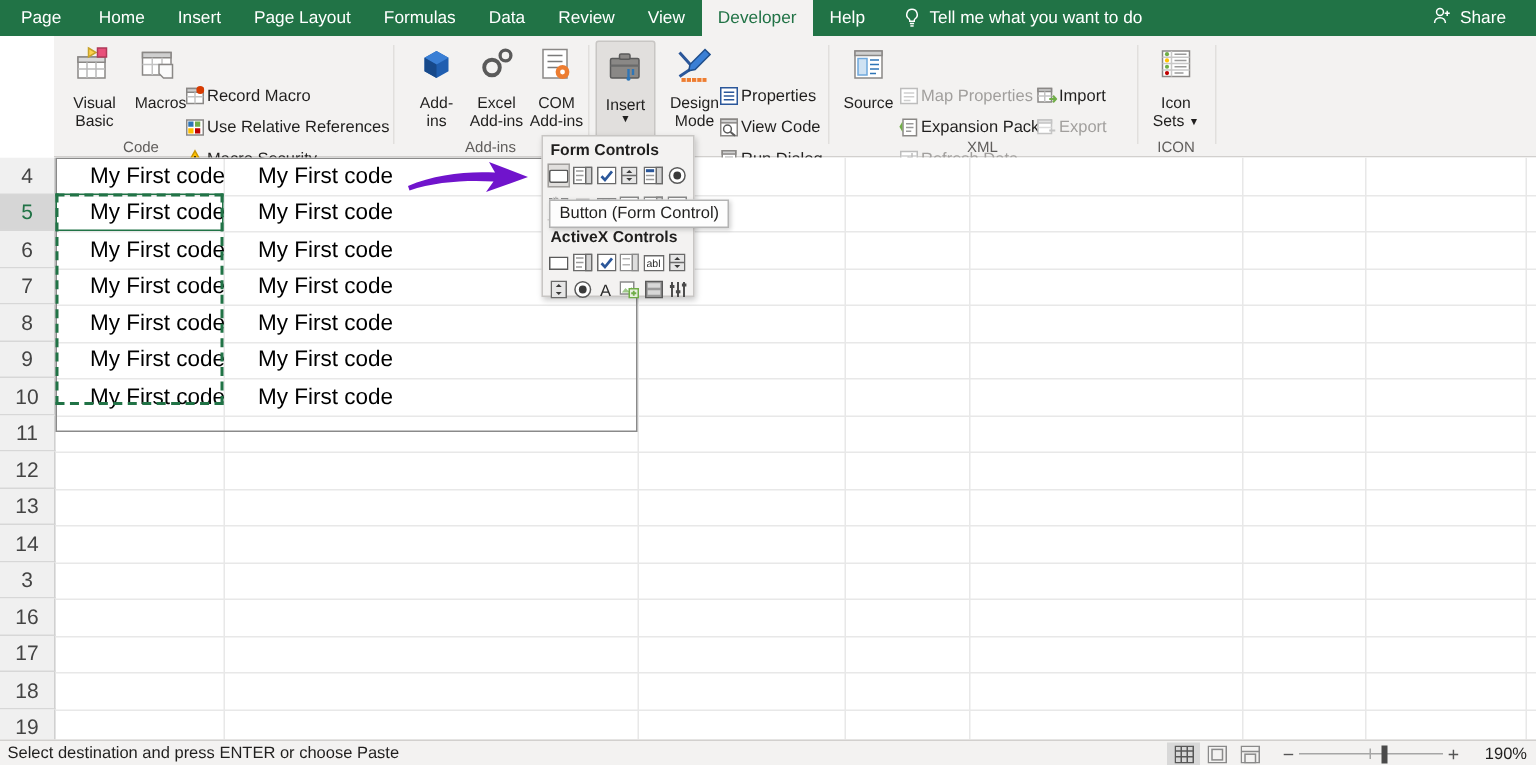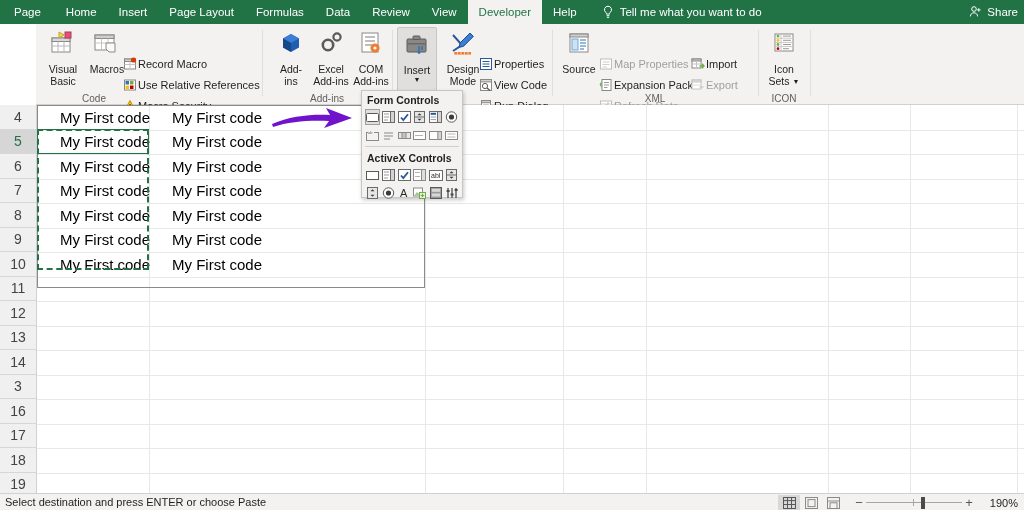--- a/index.html
+++ b/index.html
@@ -24,21 +24,21 @@
   .menu-item.active {
     background: #f3f2f1; color: #217346; font-weight: normal;
   }
   .tellme {
     display: flex; align-items: center; gap: 6px;
     color: #fff; font-size: 11.5px; margin-left: 14px; white-space: nowrap;
   }
   .bulb { width: 12px; height: 14px; position: relative; display:inline-block; }
   .bulb svg { display:block; }
   .share {
-    position: absolute; right: 6px; top: 0; height: 24px;
+    position: absolute; right: 20px; top: 0; height: 24px;
     display: flex; align-items: center; gap: 5px;
     color: #fff; font-size: 11.5px;
   }
 
   
   .ribbon {
     position: absolute; top: 24px; left: 0; width: 1024px; height: 81px;
     background: #f3f2f1; border-bottom: 1px solid #d2d0ce; margin-left: 36px;
   }
   .rgroup { position: absolute; top: 0; height: 81px; }
@@ -708,20 +708,21 @@
             <line x1="7" y1="1" x2="7" y2="11" stroke="#4a4a4a" stroke-width="1.3"></line>
             <line x1="11" y1="1" x2="11" y2="11" stroke="#4a4a4a" stroke-width="1.3"></line>
             <rect x="1.6" y="3" width="3" height="2" fill="#4a4a4a"></rect>
             <rect x="5.6" y="6.5" width="3" height="2" fill="#4a4a4a"></rect>
             <rect x="9.6" y="2" width="3" height="2" fill="#4a4a4a"></rect>
           </svg>
       </div>
     </div>
   </div>
 
+  <div class="tooltip">Button (Form Control)</div>
 
   <div class="statusbar">
     <div class="status-text">Select destination and press ENTER or choose Paste</div>
     <div class="status-right">
       <div class="viewbtn on">
         <svg width="13" height="12" viewBox="0 0 13 12">
             <rect x="0.5" y="0.5" width="12" height="11" fill="none" stroke="#585858"></rect>
             <line x1="0.5" y1="3.6" x2="12.5" y2="3.6" stroke="#585858"></line>
             <line x1="4.5" y1="0.5" x2="4.5" y2="11.5" stroke="#585858"></line>
             <line x1="8.5" y1="0.5" x2="8.5" y2="11.5" stroke="#585858"></line>

